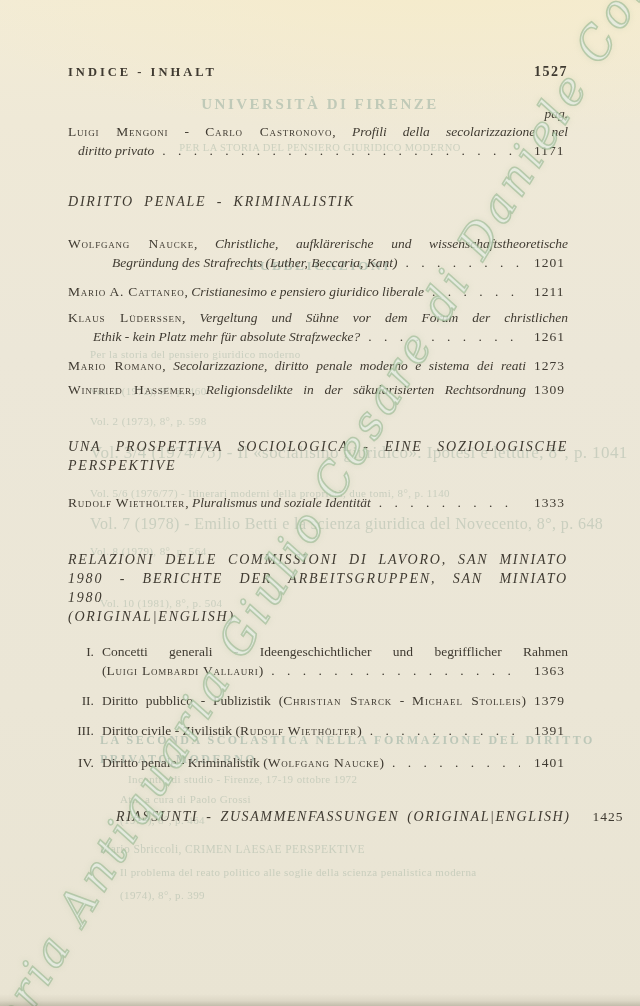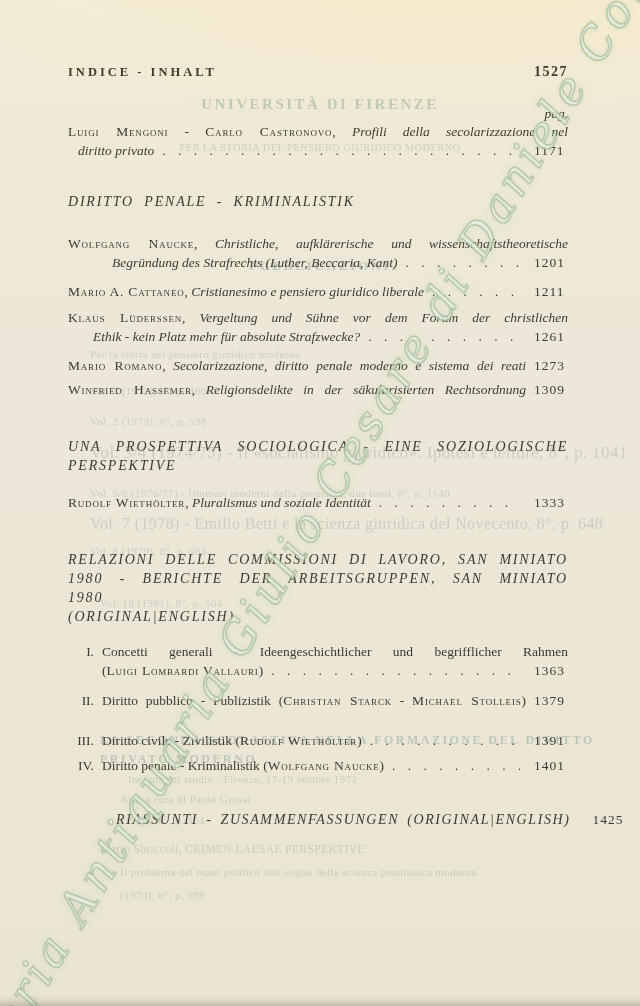--- a/index.html
+++ b/index.html
@@ -167,31 +167,31 @@
         </div>
         <div class="block entry numbered" style="margin-top: 11px;">
           <span class="num">II.</span>
           <div class="nbody">
             <div class="line flex">
               <span class="txt grow just"><span class="rm">Diritto pubblico - Publizistik (</span><span class="sc">Christian Starck</span><span class="rm"> - </span><span class="sc">Michael Stolleis</span><span class="rm">)</span></span>
               <span class="pg">1379</span>
             </div>
           </div>
         </div>
-        <div class="block entry numbered" style="margin-top: 21px;">
+        <div class="block entry numbered" style="margin-top: 11px;">
           <span class="num">III.</span>
           <div class="nbody">
             <div class="line flex">
               <span class="txt nowrap"><span class="rm">Diritto civile - Zivilistik (</span><span class="sc">Rudolf Wiethölter</span><span class="rm">)</span></span>
               <span class="dots">. . . . . . . . . . . . . . . . . . . . . . . . . . . . . . . . . . . . . . . . . . . . . . . . . . . . . . . . . . . . </span>
               <span class="pg">1391</span>
             </div>
           </div>
         </div>
-        <div class="block entry numbered" style="margin-top: 6px;">
+        <div class="block entry numbered" style="margin-top: 13px;">
           <span class="num">IV.</span>
           <div class="nbody">
             <div class="line flex">
               <span class="txt nowrap"><span class="rm">Diritto penale - Kriminalistik (</span><span class="sc">Wolfgang Naucke</span><span class="rm">)</span></span>
               <span class="dots">. . . . . . . . . . . . . . . . . . . . . . . . . . . . . . . . . . . . . . . . . . . . . . . . . . . . . . . . . . . . </span>
               <span class="pg">1401</span>
             </div>
           </div>
         </div>
         <div class="block entry" style="margin-top: 35px; margin-left: 48px;">

